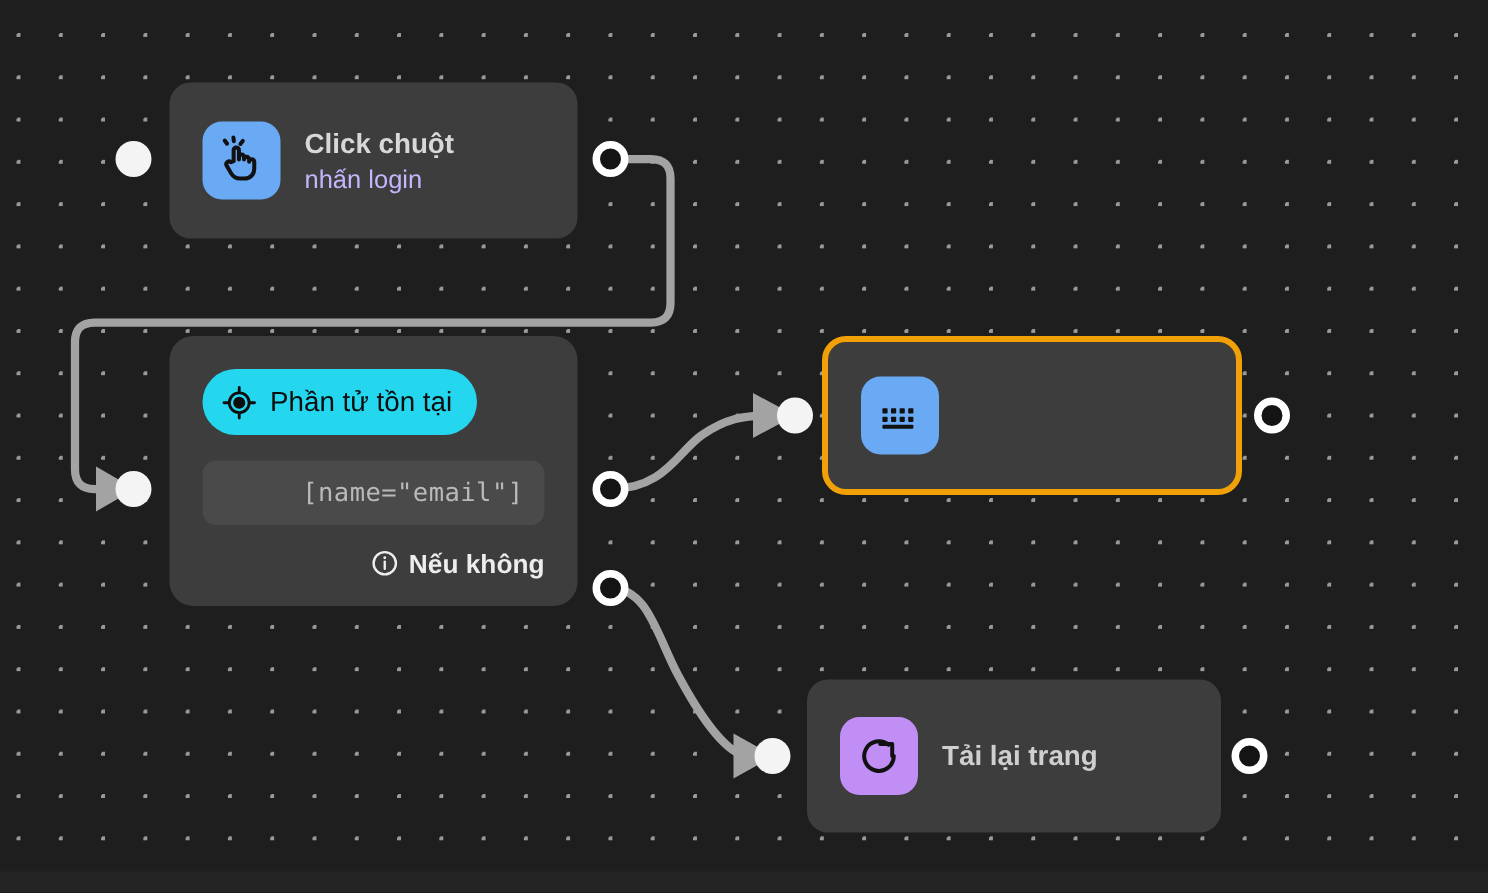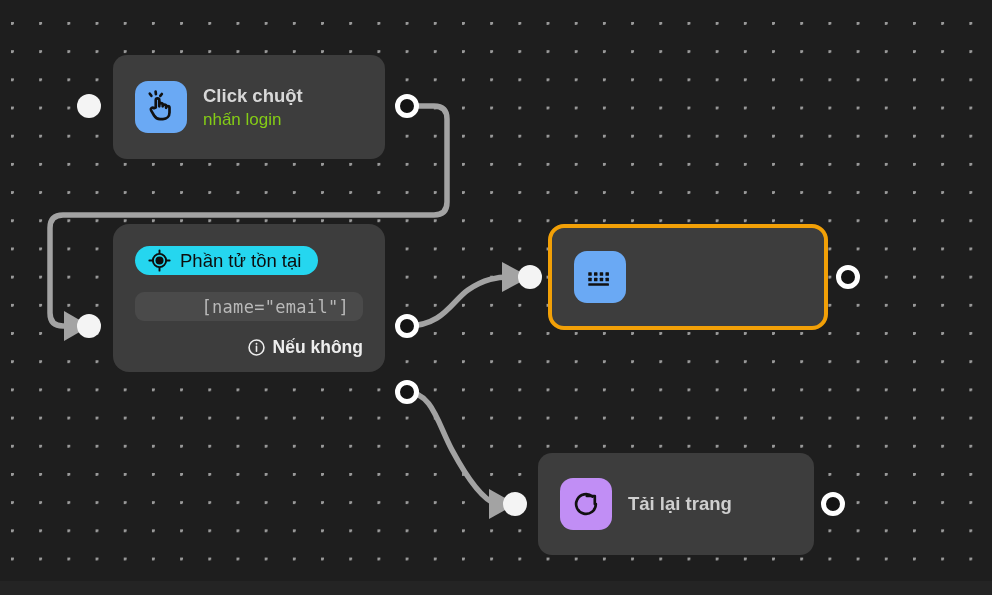--- a/index.html
+++ b/index.html
@@ -71,21 +71,21 @@
   .icon-purple{ background: #c18ef5; }
   .node-text { display: flex; flex-direction: column; gap: 2px; min-width: 0; }
   .node-title {
     color: #d8d8d8;
     font-size: 18.5px;
     font-weight: bold;
     line-height: 22px;
     white-space: nowrap;
   }
   .node-sub {
-    color: #84cc16;
+    color: #c4b5fd;
     font-size: 17px;
     font-weight: normal;
     line-height: 21px;
     white-space: nowrap;
   }
   .node-title-only {
     color: #cfcfcf;
     font-size: 18.5px;
     font-weight: bold;
     line-height: 22px;
@@ -127,21 +127,21 @@
     padding: 0 14px;
     color: #b9b9b9;
     font-family: "DejaVu Sans Mono", "Liberation Mono", monospace;
     font-size: 17px;
     letter-spacing: 0.3px;
     white-space: nowrap;
   }
   .cond-else {
     margin-top: 16px;
     display: flex;
-    align-items: center;
+    align-items: flex-start;
     justify-content: flex-end;
     gap: 7px;
     color: #ededed;
     font-size: 17.5px;
     font-weight: bold;
     white-space: nowrap;
   }
 
   
   .port {
@@ -195,21 +195,21 @@
       </div>
       <div class="node-text">
         <div class="node-title">Click chuột</div>
         <div class="node-sub">nhấn login</div>
       </div>
     </div>
   </div>
   <div class="port port-in" style="left:77px; top:94px;"></div>
   <div class="port port-out-ring" style="left:395px; top:94px;"></div>
 
-  <div class="cond-node" style="left:113px; top:224px; width:272px; height:148px;">
+  <div class="cond-node" style="left:113px; top:224px; width:272px; height:180px;">
     <div class="cond-badge">
       <span style="display:flex;align-items:center;">
         <svg width="23" height="23" viewBox="0 0 24 24" fill="none" stroke="#0d0d0d" stroke-width="2" stroke-linecap="round">
           <circle cx="12" cy="12" r="4.2" fill="#0d0d0d" stroke="none"></circle>
           <circle cx="12" cy="12" r="6.9"></circle>
           <path d="M12 1.4 V4.4 M12 19.6 V22.6 M1.4 12 H4.4 M19.6 12 H22.6"></path>
         </svg>
       </span>
       <span>Phần tử tồn tại</span>
     </div>

